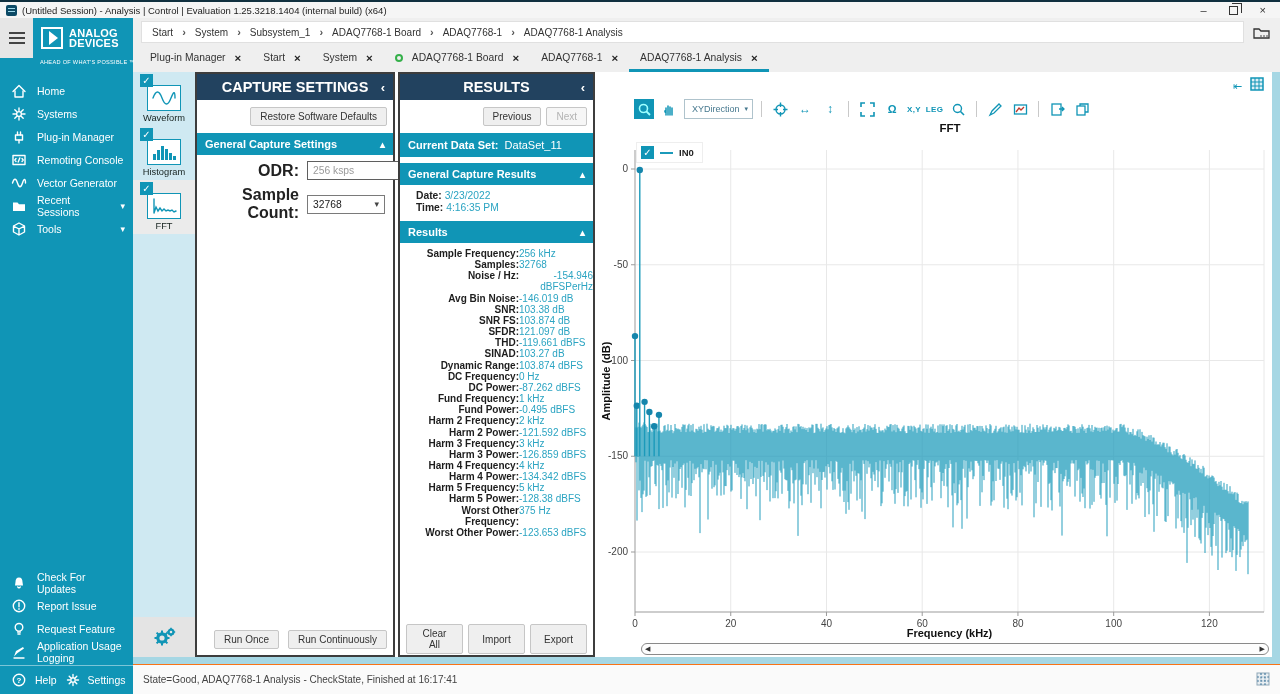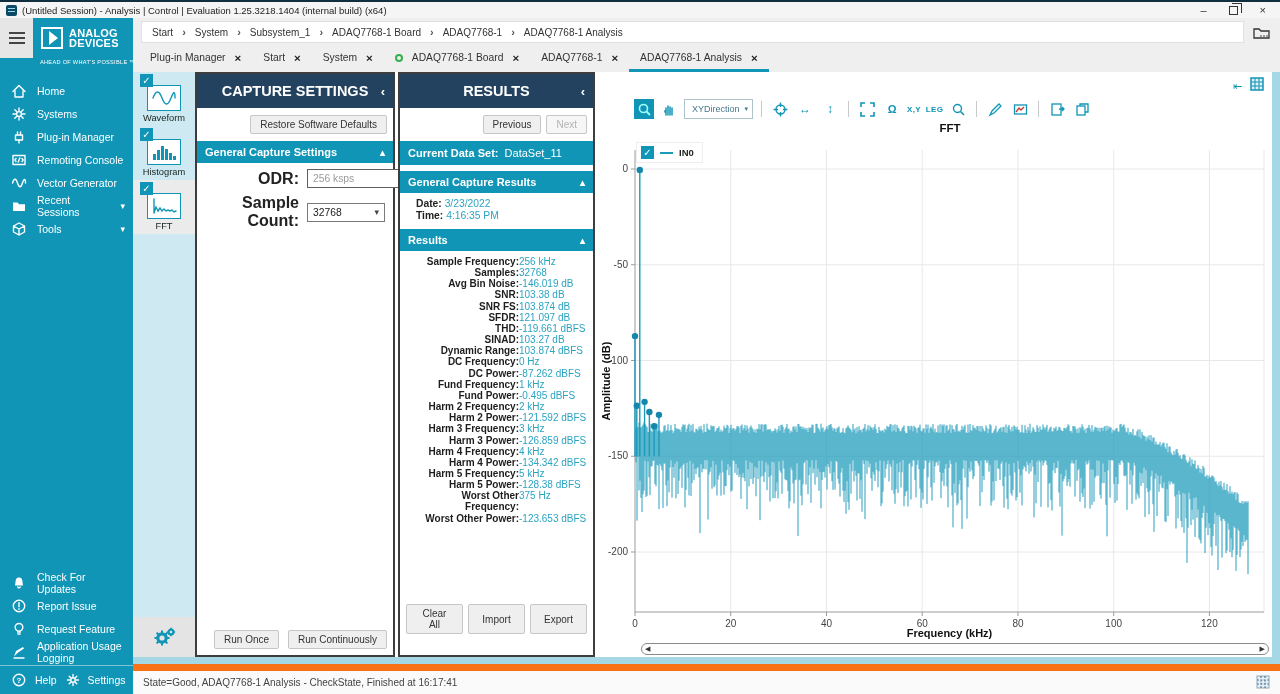--- a/index.html
+++ b/index.html
@@ -58,34 +58,34 @@
   .tool .chk { position:absolute; left:7px; top:2px; }
   .chk { width:13px; height:13px; background:#1095b6; color:#fff; font-size:10px; line-height:13px; text-align:center; display:inline-block; }
   .tool .tbox { width:34px; height:26px; margin:6px auto 2px; background:#fff; border:1.5px solid #1095b6; display:flex; align-items:center; justify-content:center; }
   .tool .tlabel { font-size:9.3px; color:#15221f; }
   .strip-gear { position:absolute; left:0; bottom:0; width:62px; height:40px; background:#e4e4e4; display:flex; align-items:center; justify-content:center; }
 
   
   .panel { position:absolute; top:0; height:585px; background:#fff; border:2px solid #3d3d3d; }
   .panel-capture { left:62px; width:200px; }
   .panel-results { left:265px; width:197px; }
-  .panel-head { height:34px; background:#22425f; color:#fff; font-weight:bold; font-size:14.5px; display:flex; align-items:center; justify-content:center; position:relative; }
+  .panel-head { height:26px; background:#22425f; color:#fff; font-weight:bold; font-size:14.5px; display:flex; align-items:center; justify-content:center; position:relative; }
   .panel-head .collapse { position:absolute; right:8px; font-size:13px; font-weight:bold; }
   .btn { background:#efefef; border:1px solid #c6c6c6; border-radius:2px; font-size:10px; color:#333; padding:3px 9px; font-family:"Liberation Sans", sans-serif; cursor:default; }
   .btn.disabled { color:#b3b3b3; background:#f6f6f6; }
   .teal-bar { background:#1095b6; color:#fff; font-size:11px; font-weight:bold; padding:5px 8px; display:flex; align-items:center; }
   .teal-bar .chev { margin-left:auto; font-size:10px; }
   .row-right { display:flex; justify-content:flex-end; gap:5px; padding:7px 6px; }
   .form-row { display:flex; align-items:center; margin:6px 8px 6px 0; }
   .form-row label { flex:0 0 110px; text-align:right; padding-right:8px; font-size:16px; font-weight:bold; color:#222; }
   .odr-input { flex:1; height:19px; border:1.5px solid #5f5f5f; font-size:10.3px; color:#9a9a9a; padding:0 5px; font-family:"Liberation Sans", sans-serif; }
   .fake-select { flex:1; height:19px; border:1px solid #7a7a7a; font-size:10.3px; color:#222; padding:0 5px; display:flex; align-items:center; }
   .fake-select .chev { margin-left:auto; color:#444; font-size:9px; }
   .panel-foot { position:absolute; bottom:6px; right:6px; display:flex; gap:9px;margin-left:8px; }
-  .panel-foot-results { position:absolute; bottom:21px; left:6px; right:6px; display:flex; gap:5px; justify-content:flex-start; }
+  .panel-foot-results { position:absolute; bottom:1px; left:6px; right:6px; display:flex; gap:5px; justify-content:flex-start; }
   .panel-foot-results .btn { flex:1; text-align:center; }
 
   .dataset-bar { background:#1095b6; color:#fff; font-size:11px; padding:6px 8px; }
   .dataset-bar b { font-weight:bold; }
   .datetime { padding:5px 0 8px 16px; font-size:10.3px; line-height:11.5px; }
   .datetime b { color:#222; }
   .tealval { color:#2ba4c2; }
   .rrows { padding:5px 0 0 16px; }
   .rrow { display:flex; font-size:10px; line-height:11.15px;text-align:right; }
   .rrow .rlabel { flex:0 0 103px; font-weight:bold; color:#1d1d1d; }
@@ -102,21 +102,21 @@
   .tb-sep { width:1px; height:16px; background:#c9c9c9; margin:0 3px; }
   .xydir { border:1px solid #afc3cc; height:20px; padding:0 4px 0 7px; font-size:9px; color:#46788e; display:flex; align-items:center; gap:5px; }
   .tb-text { font-size:8px; color:#1095b6; font-weight:bold; letter-spacing:.3px; }
   .chart-title { position:absolute; left:37px; width:630px; top:50px; text-align:center; font-size:11.5px; font-weight:bold; color:#111; }
   .legend { position:absolute; left:38px; top:70px; display:flex; align-items:center; gap:6px; background:#fff; border:1px solid #eee; padding:3px 8px 3px 4px; }
   .legend .dash { width:13px; height:2px; background:#1b9aba; }
   .legend .lname { font-size:9.5px; font-weight:bold; color:#222; }
   .hscroll { position:absolute; left:43px; top:571px; width:628px; height:12px; border:1px solid #8a8a8a; border-radius:6px; background:#fdfdfd; display:flex; align-items:center; justify-content:space-between; padding:0 3px; font-size:7px; color:#333; }
 
   
-  .statusbar { position:absolute; left:133px; top:664px; width:1147px; height:30px; background:#fafafa; border-top:7px solid #f97316; display:flex; align-items:center; font-size:10px; color:#444; padding:0 10px; }
+  .statusbar { position:absolute; left:133px; top:664px; width:1147px; height:30px; background:#fafafa; border-top:1px solid #f97316; display:flex; align-items:center; font-size:10px; color:#444; padding:0 10px; }
   .statusbar .grip { margin-left:auto; }
   svg .tick-label { font-family:"Liberation Sans", sans-serif; }
 </style>
 </head>
 <body>
 
 <div class="titlebar">
   <span class="app-icon"></span>
   <span>(Untitled Session) - Analysis | Control | Evaluation 1.25.3218.1404 (internal build) (x64)</span>
   <span class="win-controls">
@@ -420,20 +420,24 @@
       <span class="chev">▴</span>
     </div>
     <div class="rrows" id="rrows">
         <div class="rrow">
           <span class="rlabel">Sample Frequency:</span>
           <span class="rvalue">256 kHz</span>
         </div>
         <div class="rrow">
           <span class="rlabel">Samples:</span>
           <span class="rvalue">32768</span>
+        </div>
+        <div class="rrow">
+          <span class="rlabel">Noise / Hz:</span>
+          <span class="rvalue">-154.946 dBFSPerHz</span>
         </div>
         <div class="rrow">
           <span class="rlabel">Avg Bin Noise:</span>
           <span class="rvalue">-146.019 dB</span>
         </div>
         <div class="rrow">
           <span class="rlabel">SNR:</span>
           <span class="rvalue">103.38 dB</span>
         </div>
         <div class="rrow">

